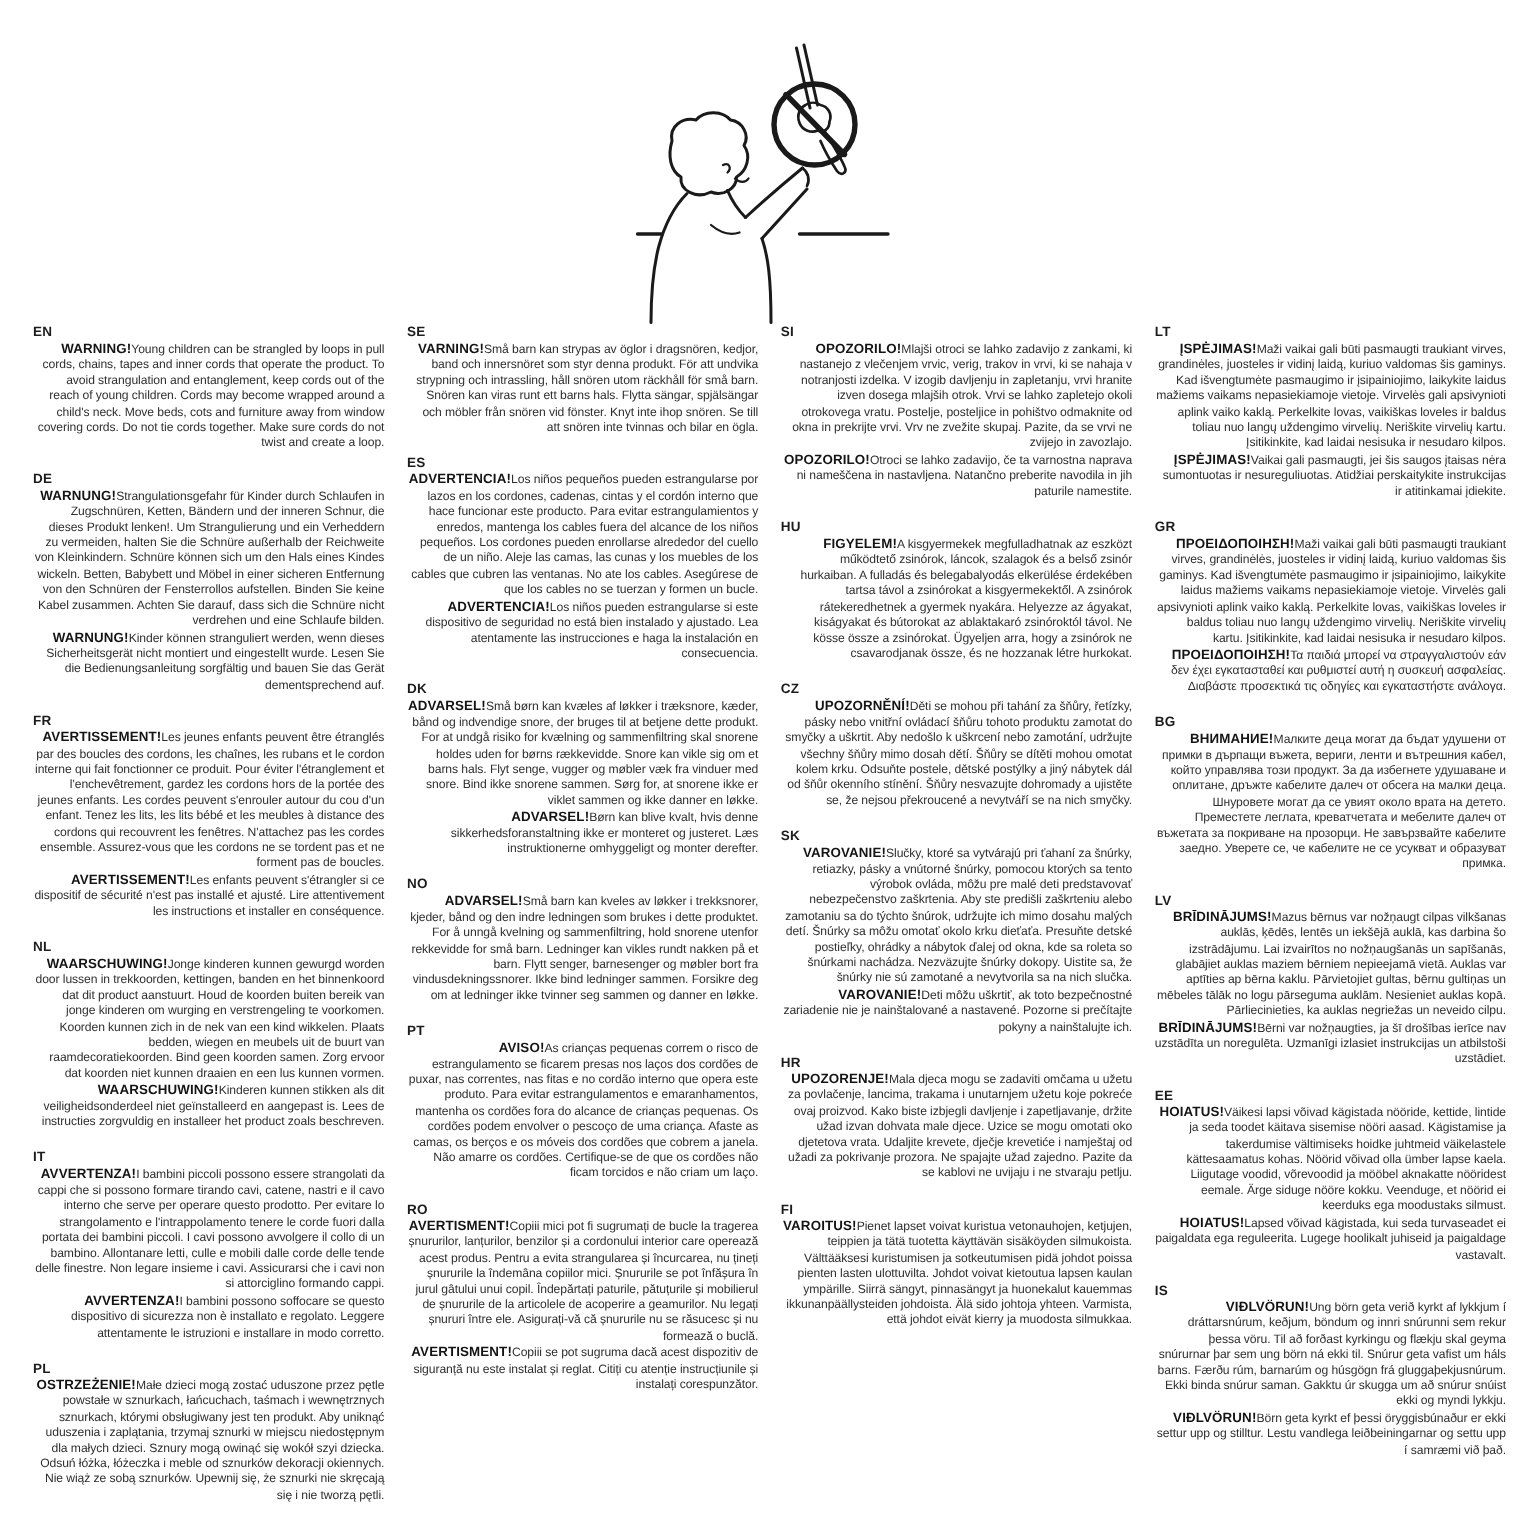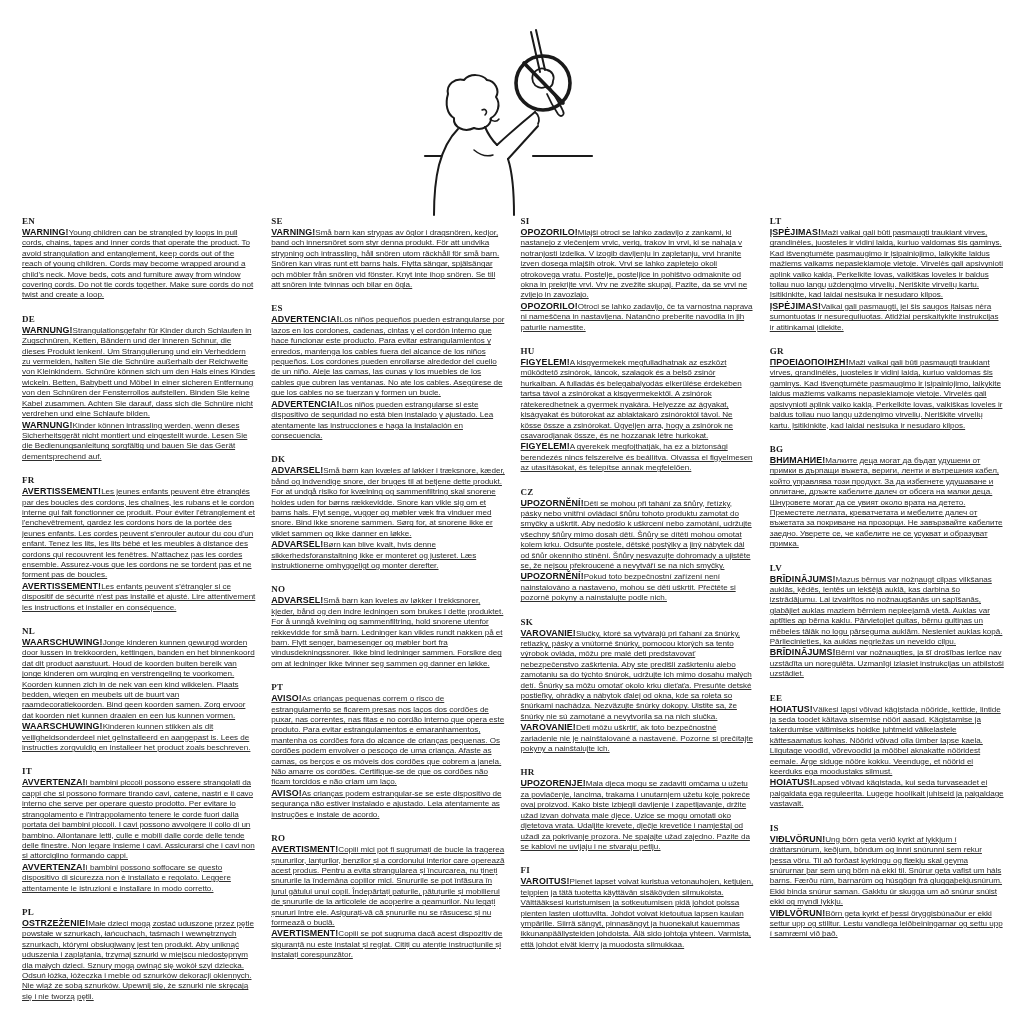--- a/index.html
+++ b/index.html
@@ -25,30 +25,29 @@
     left: 22px; top: 216px;
     width: 982px;
     display: grid;
     grid-template-columns: repeat(4, 1fr);
     column-gap: 15px;
   }
 
   .lang-section { margin: 0 0 13px 0; }
   .lang-code {
     font-size: 9px; font-weight: bold; color: #1c1c1c;
-    margin: 0 0 1px 0; letter-spacing: 0.2px; font-family: Liberation Serif, serif;
+    margin: 0 0 1px 0; letter-spacing: 0.2px;
   }
   .para {
     margin: 0;
     font-size: 8.1px;
     line-height: 10.4px;
     letter-spacing: -0.05px;
     color: #2e2e2e;
-    text-align: left;
-    text-decoration: underline;
+    text-align: right;
   }
   .warn {
     font-weight: bold;
     font-size: 8.9px;
     color: #141414;
     letter-spacing: 0.1px;
   }
 </style>
 </head>
 <body>
@@ -96,21 +95,21 @@
   <div class="columns">
     <div class="col">
   <section class="lang-section">
     <h2 class="lang-code">EN</h2>
     <p class="para"><span class="warn w1">WARNING!</span><span class="t1">Young children can be strangled by loops in pull cords, chains, tapes and inner cords that operate the product. To avoid strangulation and entanglement, keep cords out of the reach of young children. Cords may become wrapped around a child's neck. Move beds, cots and furniture away from window covering cords. Do not tie cords together. Make sure cords do not twist and create a loop.</span></p>
   </section>
 
   <section class="lang-section">
     <h2 class="lang-code">DE</h2>
     <p class="para"><span class="warn w1">WARNUNG!</span><span class="t1">Strangulationsgefahr für Kinder durch Schlaufen in Zugschnüren, Ketten, Bändern und der inneren Schnur, die dieses Produkt lenken!. Um Strangulierung und ein Verheddern zu vermeiden, halten Sie die Schnüre außerhalb der Reichweite von Kleinkindern. Schnüre können sich um den Hals eines Kindes wickeln. Betten, Babybett und Möbel in einer sicheren Entfernung von den Schnüren der Fensterrollos aufstellen. Binden Sie keine Kabel zusammen. Achten Sie darauf, dass sich die Schnüre nicht verdrehen und eine Schlaufe bilden.</span></p>
-    <p class="para"><span class="warn w2">WARNUNG!</span><span class="t2">Kinder können intrassling werden, wenn dieses Sicherheitsgerät nicht montiert und eingestellt wurde. Lesen Sie die Bedienungsanleitung sorgfältig und bauen Sie das Gerät dementsprechend auf.</span></p>
+    <p class="para"><span class="warn w2">WARNUNG!</span><span class="t2">Kinder können stranguliert werden, wenn dieses Sicherheitsgerät nicht montiert und eingestellt wurde. Lesen Sie die Bedienungsanleitung sorgfältig und bauen Sie das Gerät dementsprechend auf.</span></p>
   </section>
 
   <section class="lang-section">
     <h2 class="lang-code">FR</h2>
     <p class="para"><span class="warn w1">AVERTISSEMENT!</span><span class="t1">Les jeunes enfants peuvent être étranglés par des boucles des cordons, les chaînes, les rubans et le cordon interne qui fait fonctionner ce produit. Pour éviter l'étranglement et l'enchevêtrement, gardez les cordons hors de la portée des jeunes enfants. Les cordes peuvent s'enrouler autour du cou d'un enfant. Tenez les lits, les lits bébé et les meubles à distance des cordons qui recouvrent les fenêtres. N'attachez pas les cordes ensemble. Assurez-vous que les cordons ne se tordent pas et ne forment pas de boucles.</span></p>
     <p class="para"><span class="warn w2">AVERTISSEMENT!</span><span class="t2">Les enfants peuvent s'étrangler si ce dispositif de sécurité n'est pas installé et ajusté. Lire attentivement les instructions et installer en conséquence.</span></p>
   </section>
 
   <section class="lang-section">
     <h2 class="lang-code">NL</h2>
@@ -149,46 +148,43 @@
   </section>
 
   <section class="lang-section">
     <h2 class="lang-code">NO</h2>
     <p class="para"><span class="warn w1">ADVARSEL!</span><span class="t1">Små barn kan kveles av løkker i trekksnorer, kjeder, bånd og den indre ledningen som brukes i dette produktet. For å unngå kvelning og sammenfiltring, hold snorene utenfor rekkevidde for små barn. Ledninger kan vikles rundt nakken på et barn. Flytt senger, barnesenger og møbler bort fra vindusdekningssnorer. Ikke bind ledninger sammen. Forsikre deg om at ledninger ikke tvinner seg sammen og danner en løkke.</span></p>
   </section>
 
   <section class="lang-section">
     <h2 class="lang-code">PT</h2>
     <p class="para"><span class="warn w1">AVISO!</span><span class="t1">As crianças pequenas correm o risco de estrangulamento se ficarem presas nos laços dos cordões de puxar, nas correntes, nas fitas e no cordão interno que opera este produto. Para evitar estrangulamentos e emaranhamentos, mantenha os cordões fora do alcance de crianças pequenas. Os cordões podem envolver o pescoço de uma criança. Afaste as camas, os berços e os móveis dos cordões que cobrem a janela. Não amarre os cordões. Certifique-se de que os cordões não ficam torcidos e não criam um laço.</span></p>
-    <p class="para"><span class="warn w2">AVISO!</span><span class="t2">As crianças podem estrangular-se se este dispositivo de segurança não estiver instalado e ajustado. Leia atentamente as instruções e instale de acordo.</span></p>
   </section>
 
   <section class="lang-section">
     <h2 class="lang-code">RO</h2>
     <p class="para"><span class="warn w1">AVERTISMENT!</span><span class="t1">Copiii mici pot fi sugrumați de bucle la tragerea șnururilor, lanțurilor, benzilor și a cordonului interior care operează acest produs. Pentru a evita strangularea și încurcarea, nu țineți șnururile la îndemâna copiilor mici. Șnururile se pot înfășura în jurul gâtului unui copil. Îndepărtați paturile, pătuțurile și mobilierul de șnururile de la articolele de acoperire a geamurilor. Nu legați șnururi între ele. Asigurați-vă că șnururile nu se răsucesc și nu formează o buclă.</span></p>
     <p class="para"><span class="warn w2">AVERTISMENT!</span><span class="t2">Copiii se pot sugruma dacă acest dispozitiv de siguranță nu este instalat și reglat. Citiți cu atenție instrucțiunile și instalați corespunzător.</span></p>
   </section>
 </div>
     <div class="col">
   <section class="lang-section">
     <h2 class="lang-code">SI</h2>
     <p class="para"><span class="warn w1">OPOZORILO!</span><span class="t1">Mlajši otroci se lahko zadavijo z zankami, ki nastanejo z vlečenjem vrvic, verig, trakov in vrvi, ki se nahaja v notranjosti izdelka. V izogib davljenju in zapletanju, vrvi hranite izven dosega mlajših otrok. Vrvi se lahko zapletejo okoli otrokovega vratu. Postelje, posteljice in pohištvo odmaknite od okna in prekrijte vrvi. Vrv ne zvežite skupaj. Pazite, da se vrvi ne zvijejo in zavozlajo.</span></p>
     <p class="para"><span class="warn w2">OPOZORILO!</span><span class="t2">Otroci se lahko zadavijo, če ta varnostna naprava ni nameščena in nastavljena. Natančno preberite navodila in jih paturile namestite.</span></p>
   </section>
 
   <section class="lang-section">
     <h2 class="lang-code">HU</h2>
     <p class="para"><span class="warn w1">FIGYELEM!</span><span class="t1">A kisgyermekek megfulladhatnak az eszközt működtető zsinórok, láncok, szalagok és a belső zsinór hurkaiban. A fulladás és belegabalyodás elkerülése érdekében tartsa távol a zsinórokat a kisgyermekektől. A zsinórok rátekeredhetnek a gyermek nyakára. Helyezze az ágyakat, kiságyakat és bútorokat az ablaktakaró zsinóroktól távol. Ne kösse össze a zsinórokat. Ügyeljen arra, hogy a zsinórok ne csavarodjanak össze, és ne hozzanak létre hurkokat.</span></p>
-    <p class="para"><span class="warn w2">FIGYELEM!</span><span class="t2">A gyerekek megfojthatják, ha ez a biztonsági berendezés nincs felszerelve és beállítva. Olvassa el figyelmesen az utasításokat, és telepítse annak megfelelően.</span></p>
   </section>
 
   <section class="lang-section">
     <h2 class="lang-code">CZ</h2>
     <p class="para"><span class="warn w1">UPOZORNĚNÍ!</span><span class="t1">Děti se mohou při tahání za šňůry, řetízky, pásky nebo vnitřní ovládací šňůru tohoto produktu zamotat do smyčky a uškrtit. Aby nedošlo k uškrcení nebo zamotání, udržujte všechny šňůry mimo dosah dětí. Šňůry se dítěti mohou omotat kolem krku. Odsuňte postele, dětské postýlky a jiný nábytek dál od šňůr okenního stínění. Šňůry nesvazujte dohromady a ujistěte se, že nejsou překroucené a nevytváří se na nich smyčky.</span></p>
-    <p class="para"><span class="warn w2">UPOZORNĚNÍ!</span><span class="t2">Pokud toto bezpečnostní zařízení není nainstalováno a nastaveno, mohou se děti uškrtit. Přečtěte si pozorně pokyny a nainstalujte podle nich.</span></p>
   </section>
 
   <section class="lang-section">
     <h2 class="lang-code">SK</h2>
     <p class="para"><span class="warn w1">VAROVANIE!</span><span class="t1">Slučky, ktoré sa vytvárajú pri ťahaní za šnúrky, retiazky, pásky a vnútorné šnúrky, pomocou ktorých sa tento výrobok ovláda, môžu pre malé deti predstavovať nebezpečenstvo zaškrtenia. Aby ste predišli zaškrteniu alebo zamotaniu sa do týchto šnúrok, udržujte ich mimo dosahu malých detí. Šnúrky sa môžu omotať okolo krku dieťaťa. Presuňte detské postieľky, ohrádky a nábytok ďalej od okna, kde sa roleta so šnúrkami nachádza. Nezväzujte šnúrky dokopy. Uistite sa, že šnúrky nie sú zamotané a nevytvorila sa na nich slučka.</span></p>
     <p class="para"><span class="warn w2">VAROVANIE!</span><span class="t2">Deti môžu uškrtiť, ak toto bezpečnostné zariadenie nie je nainštalované a nastavené. Pozorne si prečítajte pokyny a nainštalujte ich.</span></p>
   </section>
 
   <section class="lang-section">
     <h2 class="lang-code">HR</h2>
@@ -203,20 +199,21 @@
     <div class="col">
   <section class="lang-section">
     <h2 class="lang-code">LT</h2>
     <p class="para"><span class="warn w1">ĮSPĖJIMAS!</span><span class="t1">Maži vaikai gali būti pasmaugti traukiant virves, grandinėles, juosteles ir vidinį laidą, kuriuo valdomas šis gaminys. Kad išvengtumėte pasmaugimo ir įsipainiojimo, laikykite laidus mažiems vaikams nepasiekiamoje vietoje. Virvelės gali apsivynioti aplink vaiko kaklą. Perkelkite lovas, vaikiškas loveles ir baldus toliau nuo langų uždengimo virvelių. Neriškite virvelių kartu. Įsitikinkite, kad laidai nesisuka ir nesudaro kilpos.</span></p>
     <p class="para"><span class="warn w2">ĮSPĖJIMAS!</span><span class="t2">Vaikai gali pasmaugti, jei šis saugos įtaisas nėra sumontuotas ir nesureguliuotas. Atidžiai perskaitykite instrukcijas ir atitinkamai įdiekite.</span></p>
   </section>
 
   <section class="lang-section">
     <h2 class="lang-code">GR</h2>
     <p class="para"><span class="warn w1">ΠΡΟΕΙΔΟΠΟΙΗΣΗ!</span><span class="t1">Maži vaikai gali būti pasmaugti traukiant virves, grandinėlės, juosteles ir vidinį laidą, kuriuo valdomas šis gaminys. Kad išvengtumėte pasmaugimo ir įsipainiojimo, laikykite laidus mažiems vaikams nepasiekiamoje vietoje. Virvelės gali apsivynioti aplink vaiko kaklą. Perkelkite lovas, vaikiškas loveles ir baldus toliau nuo langų uždengimo virvelių. Neriškite virvelių kartu. Įsitikinkite, kad laidai nesisuka ir nesudaro kilpos.</span></p>
+    <p class="para"><span class="warn w2">ΠΡΟΕΙΔΟΠΟΙΗΣΗ!</span><span class="t2">Τα παιδιά μπορεί να στραγγαλιστούν εάν δεν έχει εγκατασταθεί και ρυθμιστεί αυτή η συσκευή ασφαλείας. Διαβάστε προσεκτικά τις οδηγίες και εγκαταστήστε ανάλογα.</span></p>
   </section>
 
   <section class="lang-section">
     <h2 class="lang-code">BG</h2>
     <p class="para"><span class="warn w1">ВНИМАНИЕ!</span><span class="t1">Малките деца могат да бъдат удушени от примки в дърпащи въжета, вериги, ленти и вътрешния кабел, който управлява този продукт. За да избегнете удушаване и оплитане, дръжте кабелите далеч от обсега на малки деца. Шнуровете могат да се увият около врата на детето. Преместете леглата, креватчетата и мебелите далеч от въжетата за покриване на прозорци. Не завързвайте кабелите заедно. Уверете се, че кабелите не се усукват и образуват примка.</span></p>
   </section>
 
   <section class="lang-section">
     <h2 class="lang-code">LV</h2>
     <p class="para"><span class="warn w1">BRĪDINĀJUMS!</span><span class="t1">Mazus bērnus var nožņaugt cilpas vilkšanas auklās, ķēdēs, lentēs un iekšējā auklā, kas darbina šo izstrādājumu. Lai izvairītos no nožņaugšanās un sapīšanās, glabājiet auklas maziem bērniem nepieejamā vietā. Auklas var aptīties ap bērna kaklu. Pārvietojiet gultas, bērnu gultiņas un mēbeles tālāk no logu pārseguma auklām. Nesieniet auklas kopā. Pārliecinieties, ka auklas negriežas un neveido cilpu.</span></p>

